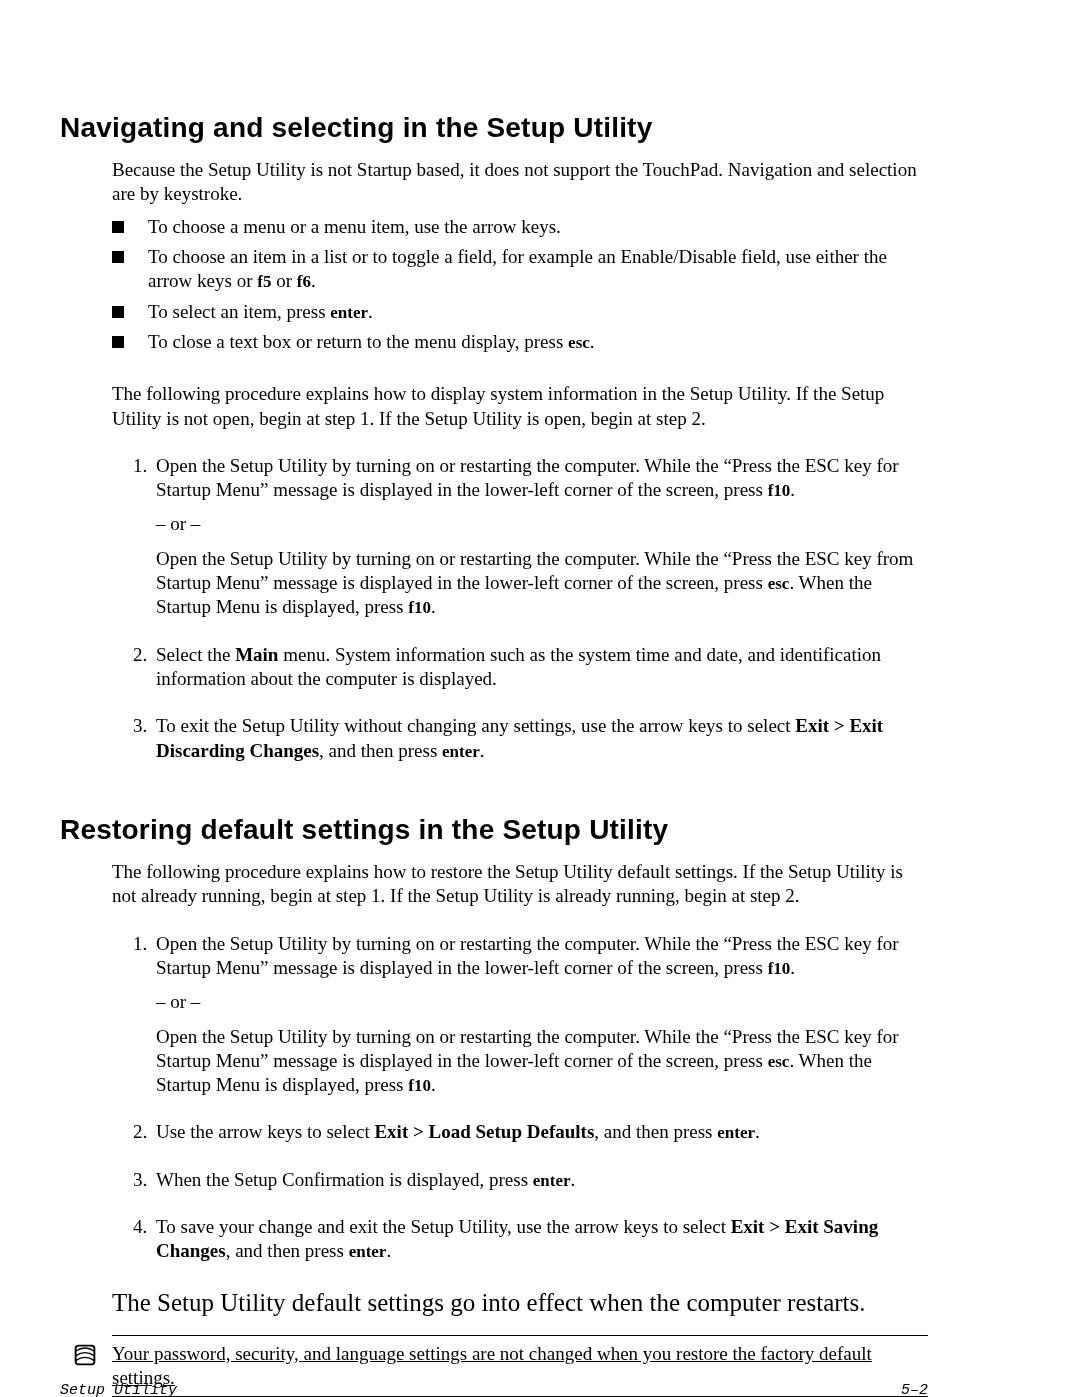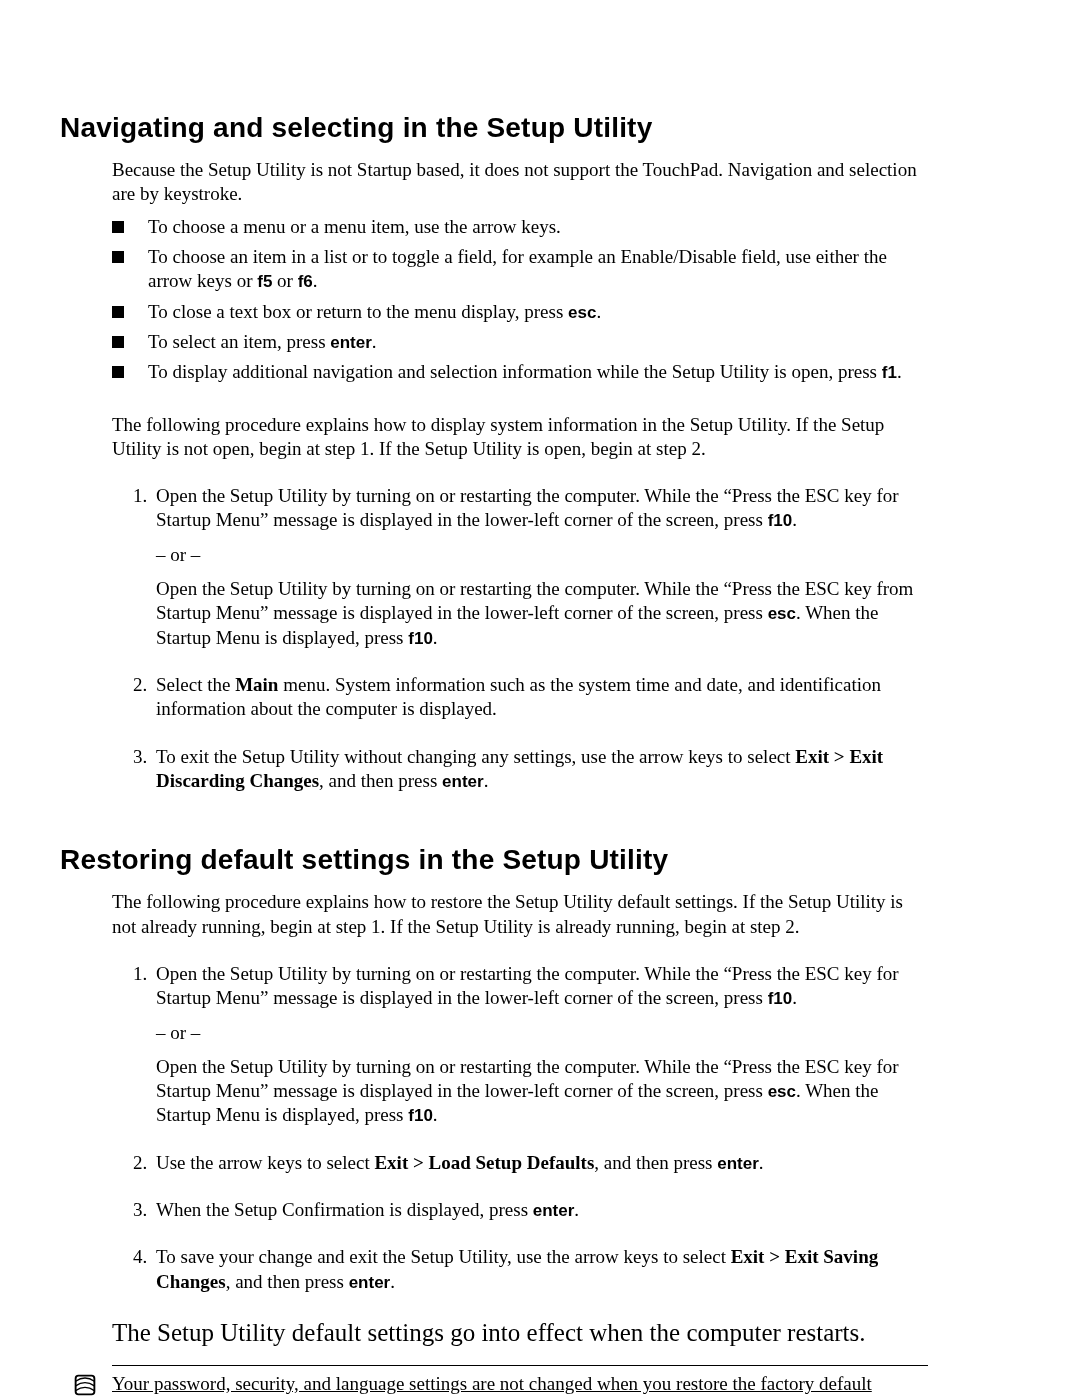--- a/index.html
+++ b/index.html
@@ -59,21 +59,21 @@
   ol.steps > li {
     font-size: 19px;
     line-height: 1.28;
     margin: 23px 0;
     padding-left: 4px;
   }
   .step-sub {
     margin: 10px 0 10px 0;
   }
   .sans-bold {
-    font-family: Liberation Sans, sans-serif;
+    font-family: Liberation Serif, serif;
     font-weight: bold;
     font-size: 17px;
   }
   .serif-bold {
     font-weight: bold;
   }
   .after-list {
     font-size: 25px;
     line-height: 1.28;
     margin: 4px 0 16px 52px;
@@ -125,27 +125,24 @@
 <div class="page">
 
   <h2 class="section-heading">Navigating and selecting in the Setup Utility</h2>
   <p class="body-text">Because the Setup Utility is not Startup based, it does not support the TouchPad. Navigation and selection are by keystroke.</p>
   <ul class="square">
     <li><span>To choose a menu or a menu item, use the arrow keys.</span></li>
     <li>
       <span>To choose an item in a list or to toggle a field, for example an Enable/Disable field, use either the arrow keys or </span><span class="sans-bold">f5</span><span> or </span><span class="sans-bold">f6</span><span>.</span>
     </li>
     <li>
+      <span>To select an item, press </span><span class="sans-bold">enter</span><span>.</span>
+    </li>
+    <li>
       <span>To close a text box or return to the menu display, press </span><span class="sans-bold">esc</span><span>.</span>
-    </li>
-    <li>
-      <span>To select an item, press </span><span class="sans-bold">enter</span><span>.</span>
-    </li>
-    <li>
-      <span>To display additional navigation and selection information while the Setup Utility is open, press </span><span class="sans-bold">f1</span><span>.</span>
     </li>
   </ul>
 
   <p class="body-text">The following procedure explains how to display system information in the Setup Utility. If the Setup Utility is not open, begin at step 1. If the Setup Utility is open, begin at step 2.</p>
   <ol class="steps">
     <li>
       <span>Open the Setup Utility by turning on or restarting the computer. While the “Press the ESC key for Startup Menu” message is displayed in the lower-left corner of the screen, press </span><span class="sans-bold">f10</span><span>.</span>
       <div class="step-sub">– or –</div>
       <div class="step-sub">
         <span>Open the Setup Utility by turning on or restarting the computer. While the “Press the ESC key from Startup Menu” message is displayed in the lower-left corner of the screen, press </span><span class="sans-bold">esc</span><span>. When the Startup Menu is displayed, press </span><span class="sans-bold">f10</span><span>.</span>

